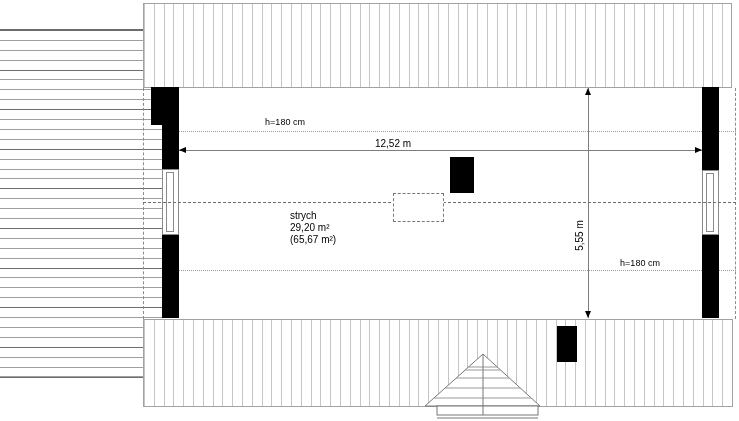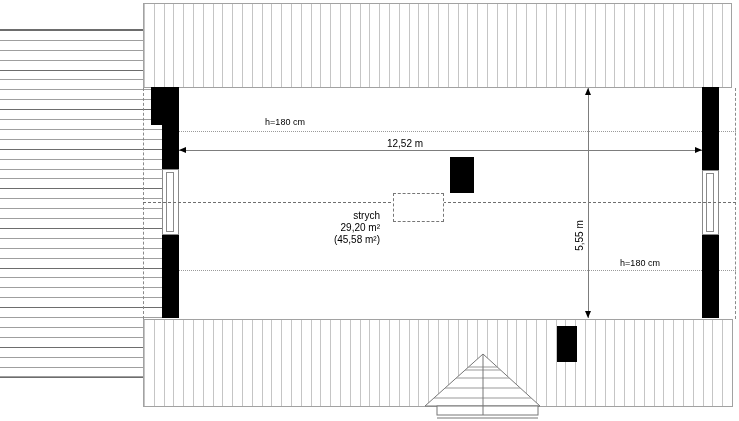--- a/index.html
+++ b/index.html
@@ -35,21 +35,21 @@
   .arr-up{border-left:3px solid transparent;border-right:3px solid transparent;border-bottom:7px solid #000;}
   .arr-down{border-left:3px solid transparent;border-right:3px solid transparent;border-top:7px solid #000;}
   
   .wall{background:#000;}
   .window{background:#fff;border:1px solid #8a8a8a;box-sizing:border-box;}
   .glazing{position:absolute;border:1px solid #8a8a8a;background:#fff;box-sizing:border-box;}
   .dashed-rect{border:1px dashed #777;background:#fff;box-sizing:border-box;}
   
   .lbl{font-size:9px;line-height:10px;text-align:center;white-space:nowrap;}
   .dim-lbl{font-size:10px;line-height:11px;text-align:center;white-space:nowrap;}
-  .room-label{left:290px;top:210px;width:90px;text-align:right;font-size:10px;line-height:12px;}
+  .room-label{left:290px;top:210px;width:90px;text-align:left;font-size:10px;line-height:12px;}
   .rot{transform:rotate(-90deg);}
 </style>
 </head>
 <body>
 
 <div class="plan">
 
   <div class="abs terrace"></div>
 
   <div class="abs roof roof-top"></div>
@@ -72,34 +72,34 @@
   <div class="abs window" style="left:702px;top:170px;width:17px;height:65px;">
     <div class="glazing" style="left:3px;top:2px;width:8px;height:59px;"></div>
   </div>
   <div class="abs wall" style="left:702px;top:235px;width:17px;height:83px;"></div>
 
   <div class="abs hdash" style="left:143px;top:202px;width:593px;"></div>
 
   <div class="abs dimline-h" style="left:179px;top:150px;width:523px;"></div>
   <div class="abs arr arr-left" style="left:179px;top:147px;"></div>
   <div class="abs arr arr-right" style="left:695px;top:147px;"></div>
-  <div class="abs dim-lbl" style="left:367px;top:138px;width:76px;">12,52 m</div>
+  <div class="abs dim-lbl" style="left:355px;top:138px;width:76px;">12,52 m</div>
 
   <div class="abs dimline-v" style="left:588px;top:88px;height:230px;"></div>
   <div class="abs arr arr-up" style="left:585px;top:88px;"></div>
   <div class="abs arr arr-down" style="left:585px;top:311px;"></div>
   <div class="abs dim-lbl rot" style="left:549px;top:230px;width:60px;height:11px;">5,55 m</div>
 
   <div class="abs lbl" style="left:251px;top:117px;width:68px;">h=180 cm</div>
   <div class="abs lbl" style="left:606px;top:258px;width:68px;">h=180 cm</div>
 
   <div class="abs room-label">
     <div>strych</div>
     <div>29,20 m²</div>
-    <div>(45,58 m²)</div>
+    <div>(65,67 m²)</div>
   </div>
 
   <div class="abs wall" style="left:450px;top:157px;width:24px;height:36px;"></div>
   <div class="abs wall" style="left:557px;top:326px;width:20px;height:36px;"></div>
 
   <div class="abs dashed-rect" style="left:393px;top:193px;width:51px;height:29px;"></div>
 
   <svg class="abs" style="left:420px;top:351px;" width="124" height="70" viewBox="0 0 124 70">
     <defs>
       <clipPath id="dormerclip">

